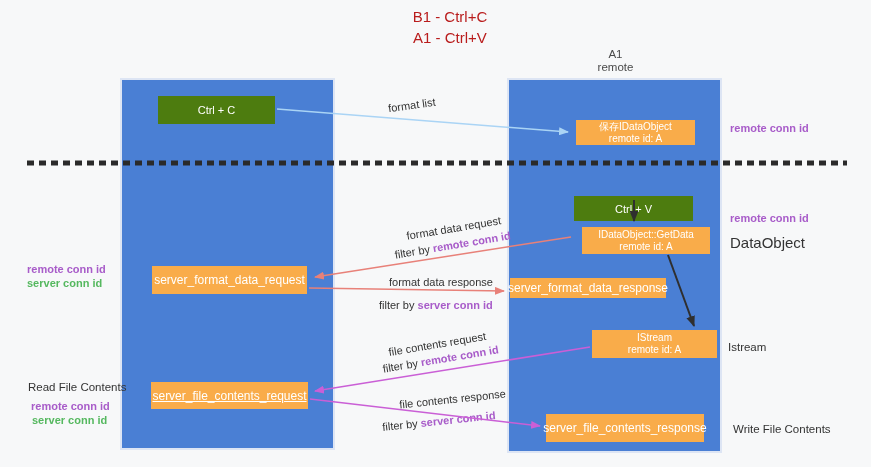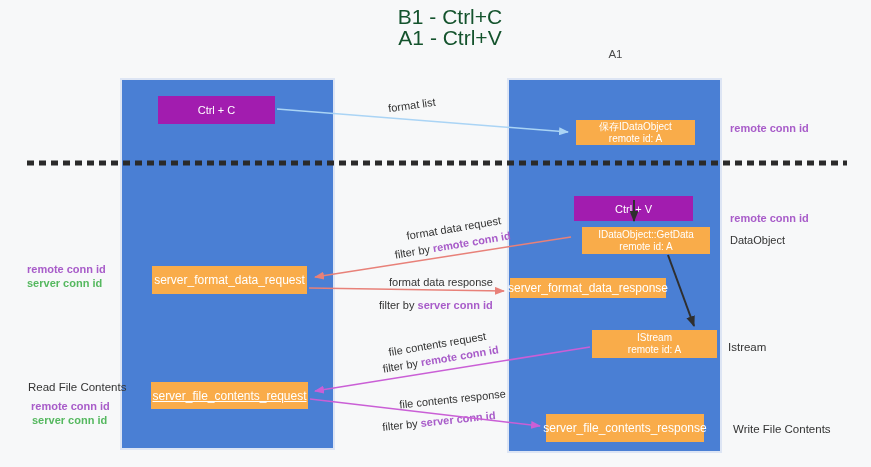--- a/index.html
+++ b/index.html
@@ -1,23 +1,23 @@
 <!DOCTYPE html>
 <html><head>
 <meta charset="utf-8">
 <style>
   html,body{margin:0;padding:0;background:#f7f8f9;font-family:"Liberation Sans",sans-serif;}
   #canvas{position:relative;width:871px;height:467px;background:#f7f8f9;overflow:hidden;}
   .abs{position:absolute;}
-  .title{left:30px;top:6px;width:840px;text-align:center;color:#14532d;font-size:21px;line-height:21px;}
+  .title{left:30px;top:6px;width:840px;text-align:center;color:#b91c1c;font-size:15px;line-height:21px;}
   .lane-header{text-align:center;color:#4a4a4a;font-size:11.5px;line-height:13px;top:48px;}
   .lane{top:78px;width:215px;background:#4a7fd4;border:2px solid #dde5f4;box-sizing:border-box;z-index:1;}
   .node{display:flex;flex-direction:column;align-items:center;justify-content:center;
         text-align:center;color:#ffffff;z-index:3;box-sizing:border-box;}
-  .green{background:#a21caf;font-size:11px;}
+  .green{background:#4d7c0f;font-size:11px;}
   .orange{background:#f9ac4a;font-size:12px;line-height:12px;}
   .lbl{font-size:11px;white-space:nowrap;z-index:4;}
   .purple{color:#a85cc9;font-weight:bold;}
   .greenlbl{color:#55b85f;font-weight:bold;}
   .black{color:#333333;font-weight:normal;}
   .alabel{font-size:11px;color:#333333;white-space:nowrap;z-index:4;}
   .r8{transform:rotate(-8deg);}
   .r9{transform:rotate(-9.5deg);}
   .r6{transform:rotate(-6deg);}
   #arrows{position:absolute;left:0;top:0;z-index:5;pointer-events:none;}
@@ -27,20 +27,21 @@
 
 <div id="canvas">
 
   <div class="abs title">
     <div>B1 - Ctrl+C</div>
     <div>A1 - Ctrl+V</div>
   </div>
 
   <div class="abs lane-header" style="left:508px;width:215px;">
     <div>A1</div>
+    <div>remote</div>
   </div>
 
   <div class="abs lane" style="left:120px;height:372px;"></div>
   <div class="abs lane" style="left:507px;height:375px;"></div>
 
   <div class="abs node green" style="left:158px;top:96px;width:117px;height:28px;">
     <span>Ctrl + C</span>
   </div>
   <div class="abs node green" style="left:574px;top:173px;width:119px;height:25px;margin-top:23px;">
     <span>Ctrl + V</span>
@@ -66,21 +67,21 @@
   </div>
   <div class="abs node orange" style="left:151px;top:382px;width:157px;height:27px;text-decoration:underline;">
     <span>server_file_contents_request</span>
   </div>
   <div class="abs node orange" style="left:546px;top:414px;width:158px;height:28px;">
     <span>server_file_contents_response</span>
   </div>
 
   <div class="abs lbl purple" style="left:730px;top:122px;">remote conn id</div>
   <div class="abs lbl purple" style="left:730px;top:212px;">remote conn id</div>
-  <div class="abs lbl black" style="left:730px;top:234px;font-size:11px;">DataObject</div>
+  <div class="abs lbl black" style="left:730px;top:234px;font-size:15px;">DataObject</div>
   <div class="abs lbl black" style="left:728px;top:341px;font-size:11.5px;">Istream</div>
   <div class="abs lbl black" style="left:733px;top:423px;font-size:11.5px;">Write File Contents</div>
 
   <div class="abs lbl purple" style="left:27px;top:263px;">remote conn id</div>
   <div class="abs lbl greenlbl" style="left:27px;top:277px;">server conn id</div>
   <div class="abs lbl black" style="left:28px;top:381px;font-size:11.5px;">Read File Contents</div>
   <div class="abs lbl purple" style="left:31px;top:400px;">remote conn id</div>
   <div class="abs lbl greenlbl" style="left:32px;top:414px;">server conn id</div>
 
   <div class="abs alabel r8" style="left:388px;top:99px;">format list</div>

